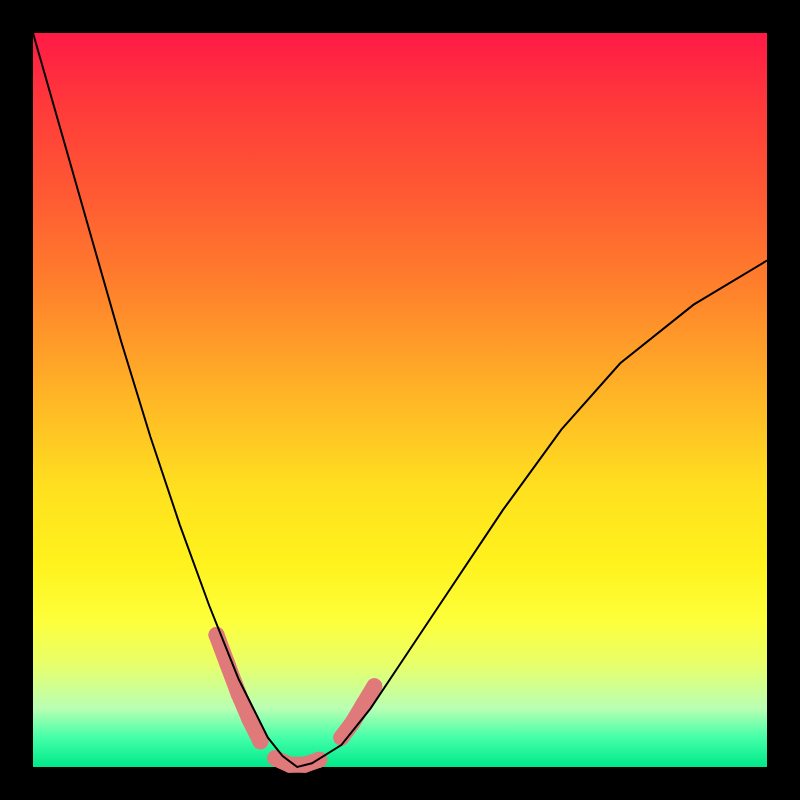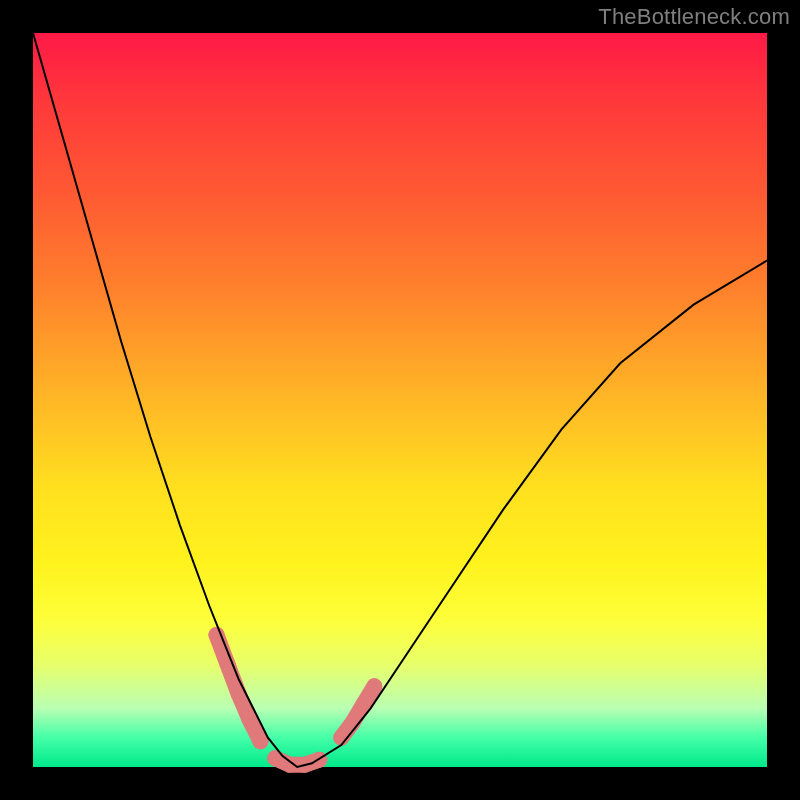--- a/index.html
+++ b/index.html
@@ -89,15 +89,14 @@
           <circle cx="286.3" cy="726.7" r="8" fill="#e07a7a"></circle>
           <circle cx="308.3" cy="704.6" r="8" fill="#e07a7a"></circle>
           <circle cx="319.3" cy="690.0" r="8" fill="#e07a7a"></circle>
           <circle cx="330.3" cy="671.6" r="8" fill="#e07a7a"></circle>
           <circle cx="341.3" cy="653.3" r="8" fill="#e07a7a"></circle>
         </g>
       <path id="main-curve" class="black-line" d="M0.0 0.0 L29.4 102.8 L58.7 205.5 L88.1 308.3 L117.4 403.7 L146.8 491.8 L176.2 572.5 L190.8 609.2 L205.5 645.9 L220.2 675.3 L234.9 704.6 L249.6 723.0 L264.2 734.0 L278.9 730.3 L308.3 712.0 L337.6 675.3 L367.0 631.2 L411.0 565.2 L469.8 477.1 L528.5 396.4 L587.2 330.3 L660.6 271.6 L734.0 227.5 "></path>
     </svg>
   </div>
 
-  <div class="watermark">TheBottleneck.com</div>
 
 </div>
 
 </body></html>

